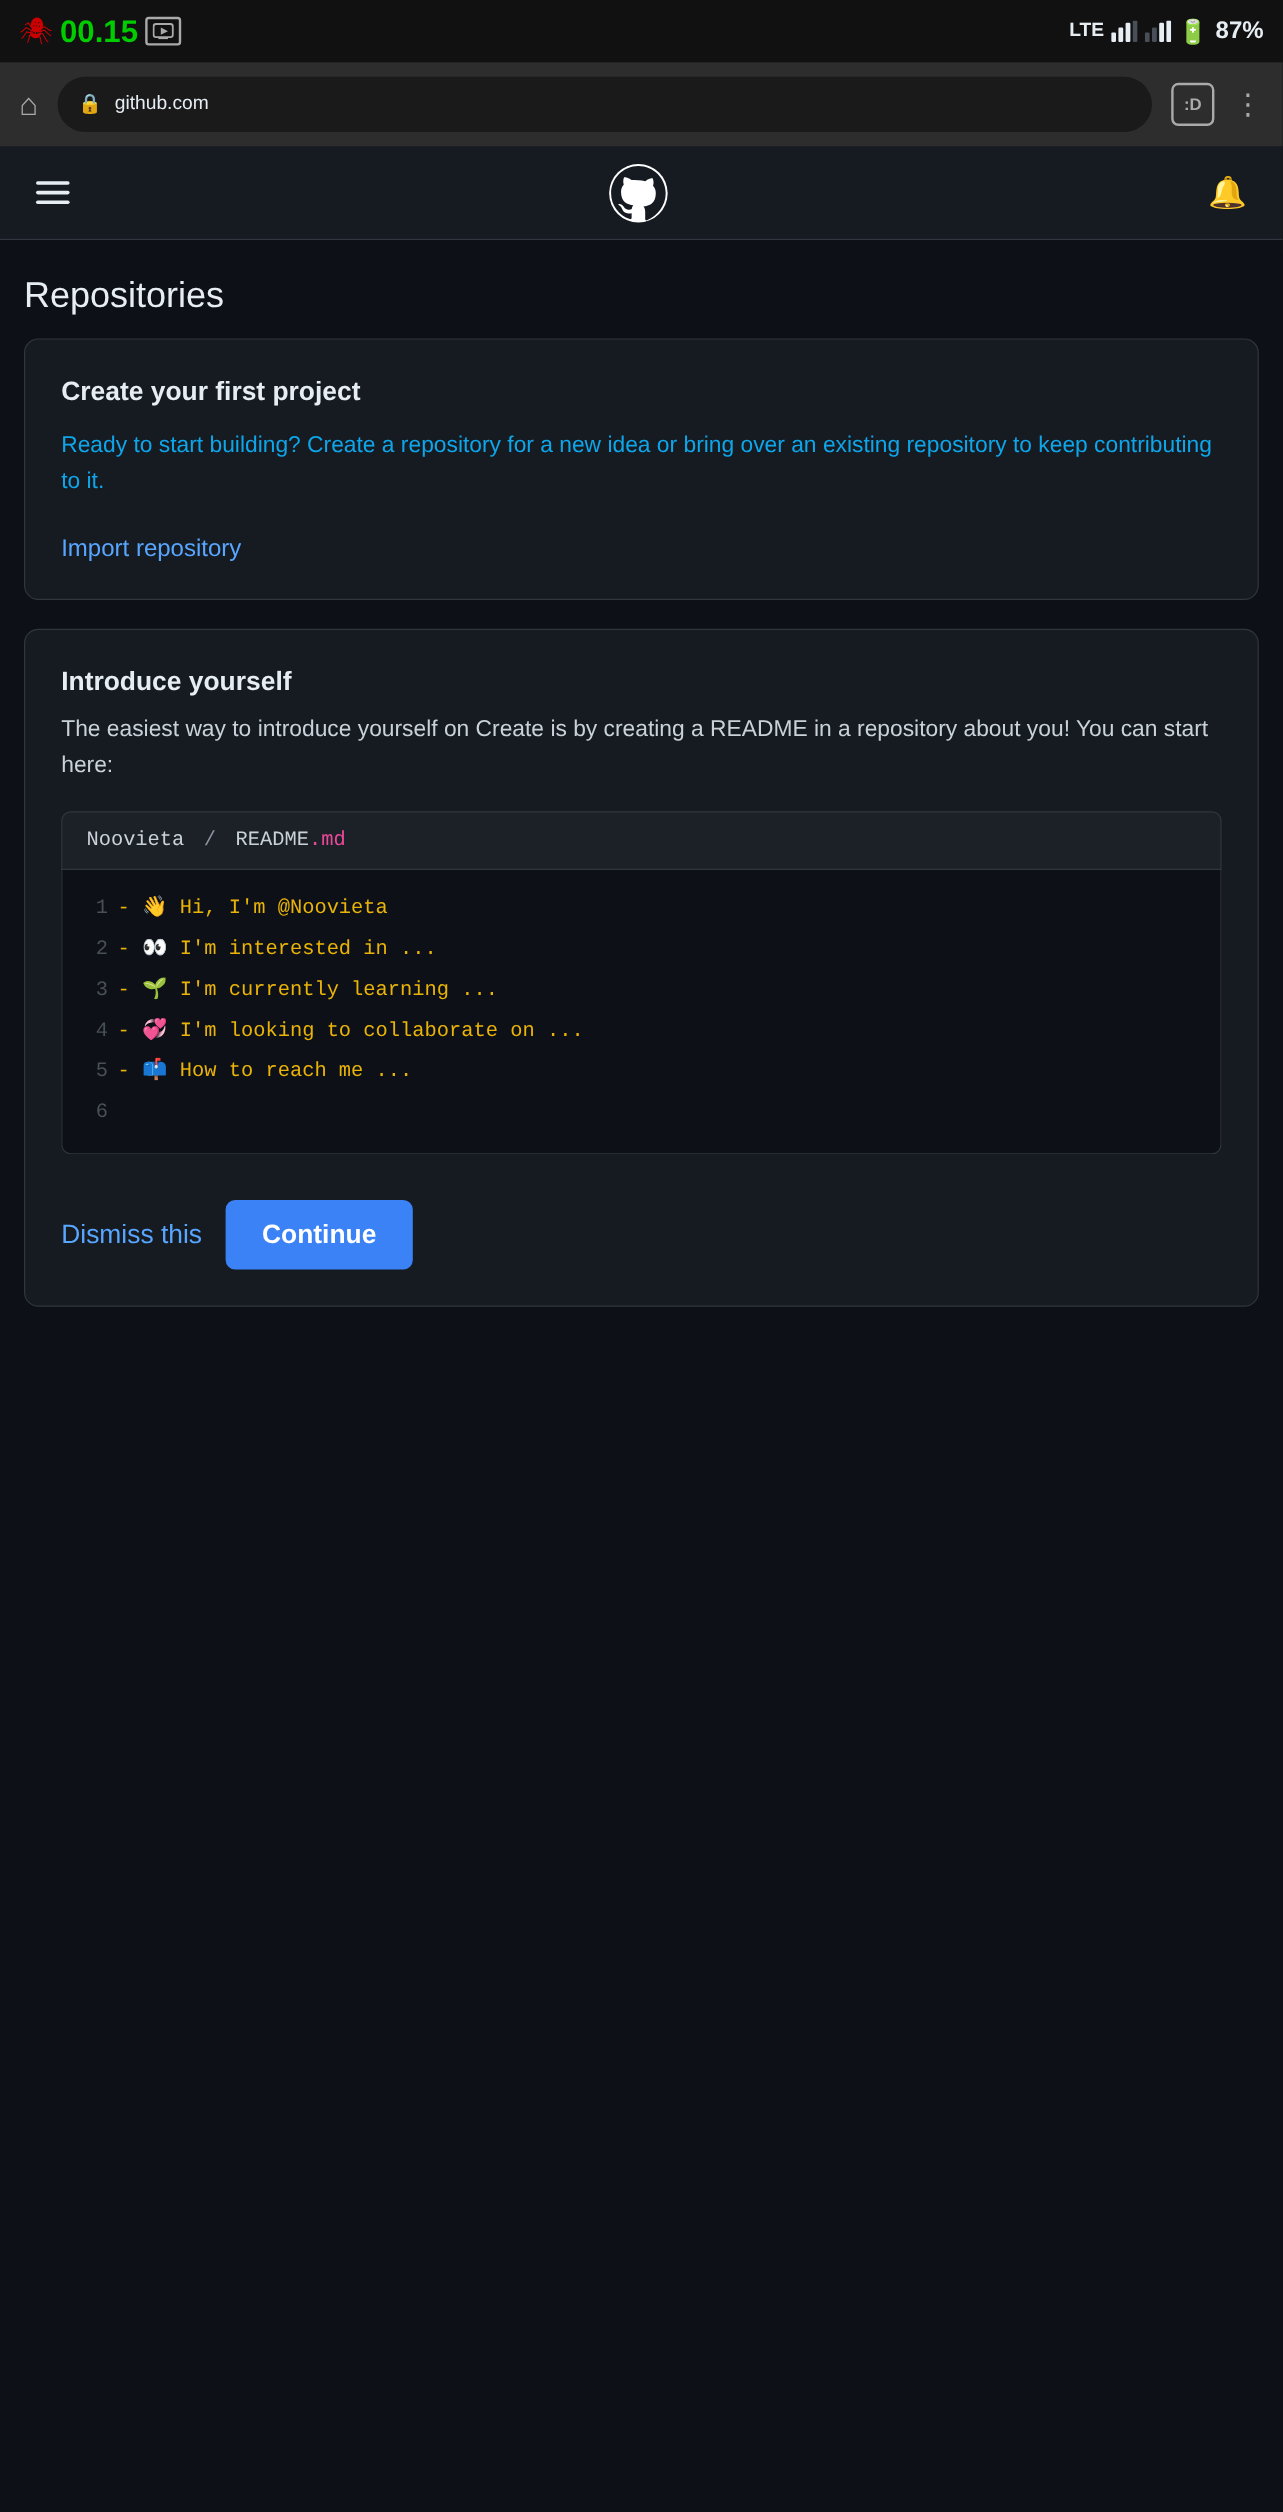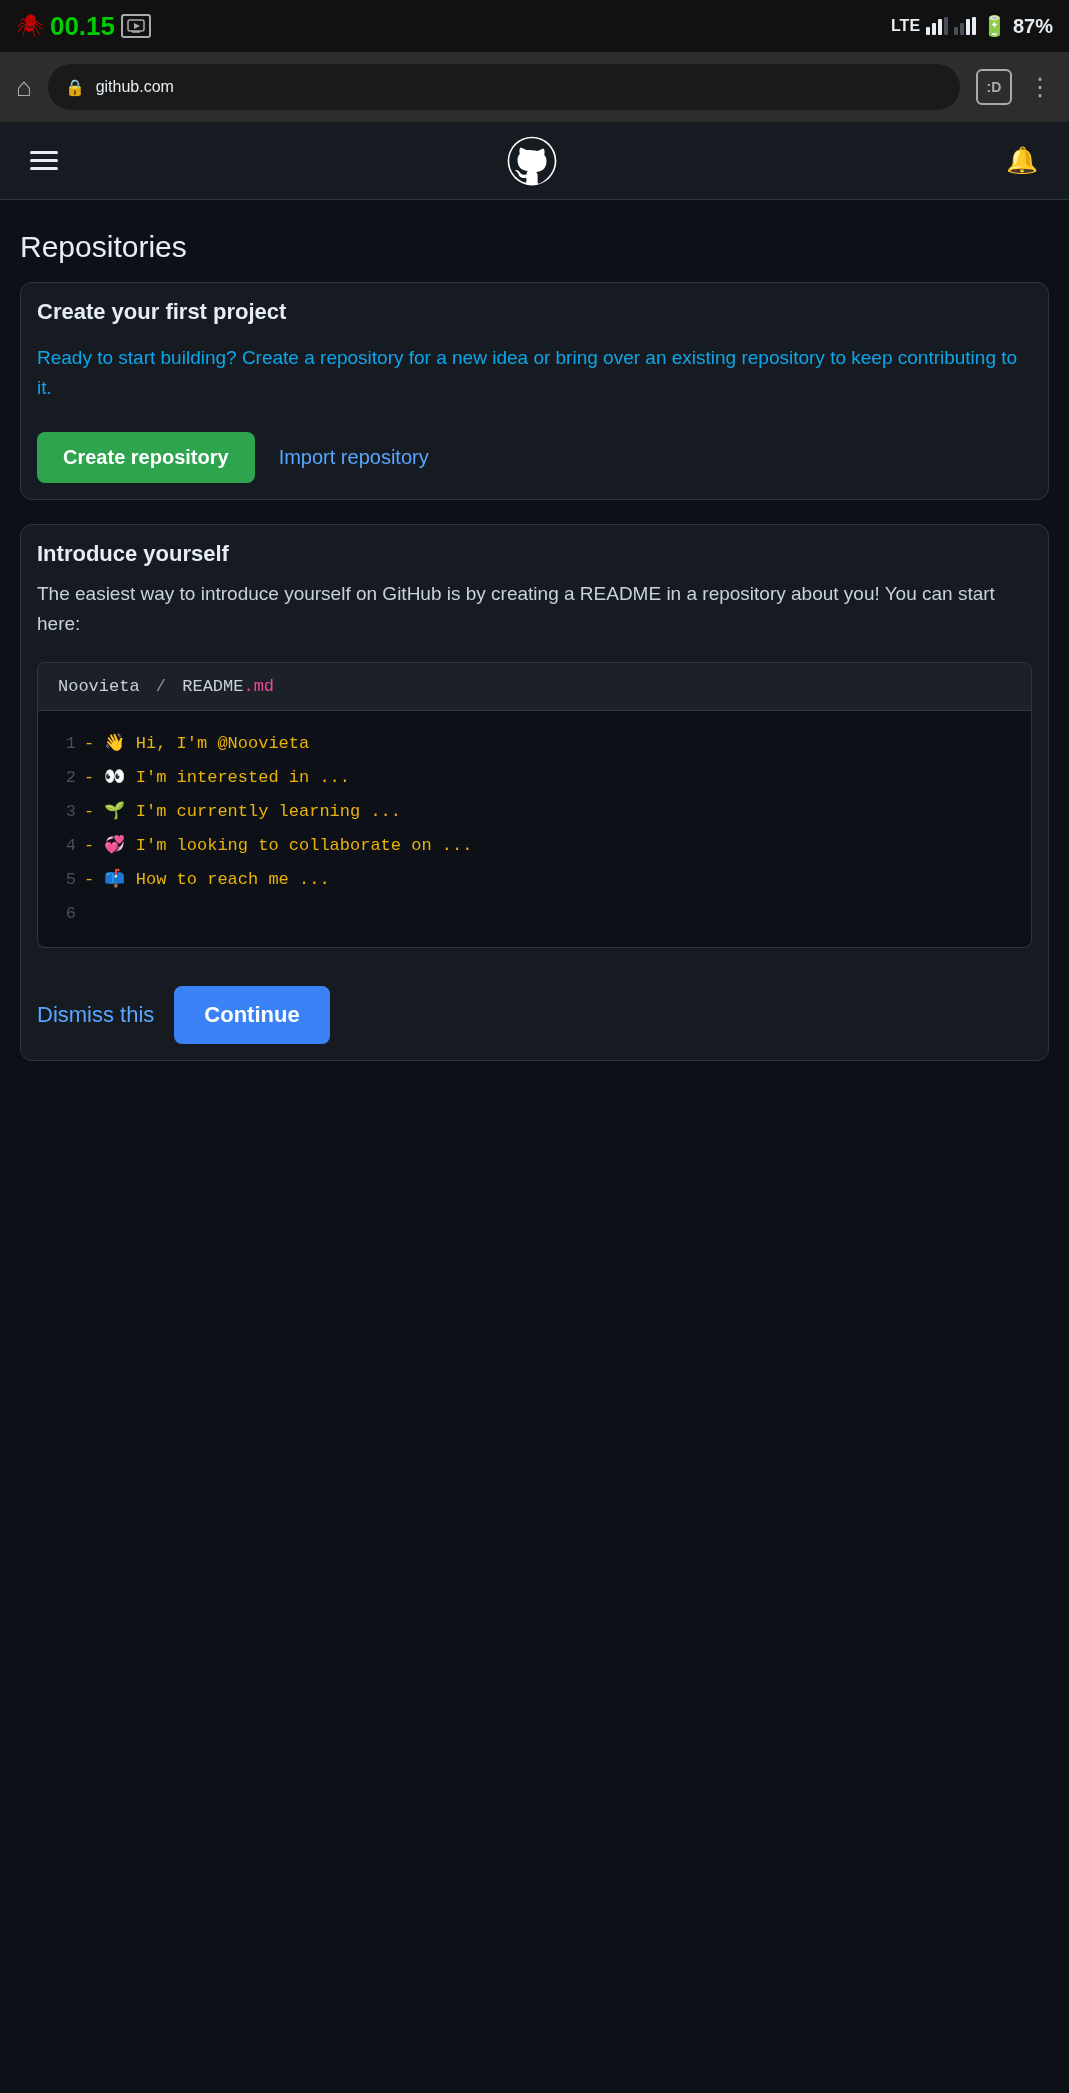--- a/index.html
+++ b/index.html
@@ -154,21 +154,21 @@
       font-weight: 400;
       color: #e6edf3;
       margin-bottom: 18px;
     }
 
     
     .card {
       background: #161b22;
       border: 1px solid #30363d;
       border-radius: 12px;
-      padding: 16px;
+      padding: 30px;
       margin-bottom: 24px;
     }
 
     .card-title {
       font-size: 22px;
       font-weight: 700;
       color: #e6edf3;
       margin-bottom: 18px;
     }
 
@@ -358,28 +358,27 @@
 </div>
 
 <div class="main-content">
 
   <h2 class="section-title">Repositories</h2>
 
   <div class="card">
     <div class="card-title">Create your first project</div>
     <div class="card-desc">Ready to start building? Create a repository for a new idea or bring over an existing repository to keep contributing to it.</div>
     <div class="btn-row">
-      <button class="btn-primary">Create repository</button>
       <button class="btn-link">Import repository</button>
     </div>
   </div>
 
   <div class="card">
     <div class="introduce-title">Introduce yourself</div>
-    <div class="introduce-desc">The easiest way to introduce yourself on GitHub is by creating a README in a repository about you! You can start here:</div>
+    <div class="introduce-desc">The easiest way to introduce yourself on Create is by creating a README in a repository about you! You can start here:</div>
 
     <div class="readme-header">
       <span>Noovieta</span><span class="slash"> / </span><span>README</span><span class="md-ext">.md</span>
     </div>
 
     <div class="readme-code">
       <div class="code-line">
         <span class="line-num">1</span>
         <span class="line-content">- 👋 Hi, I'm @Noovieta</span>
       </div>

